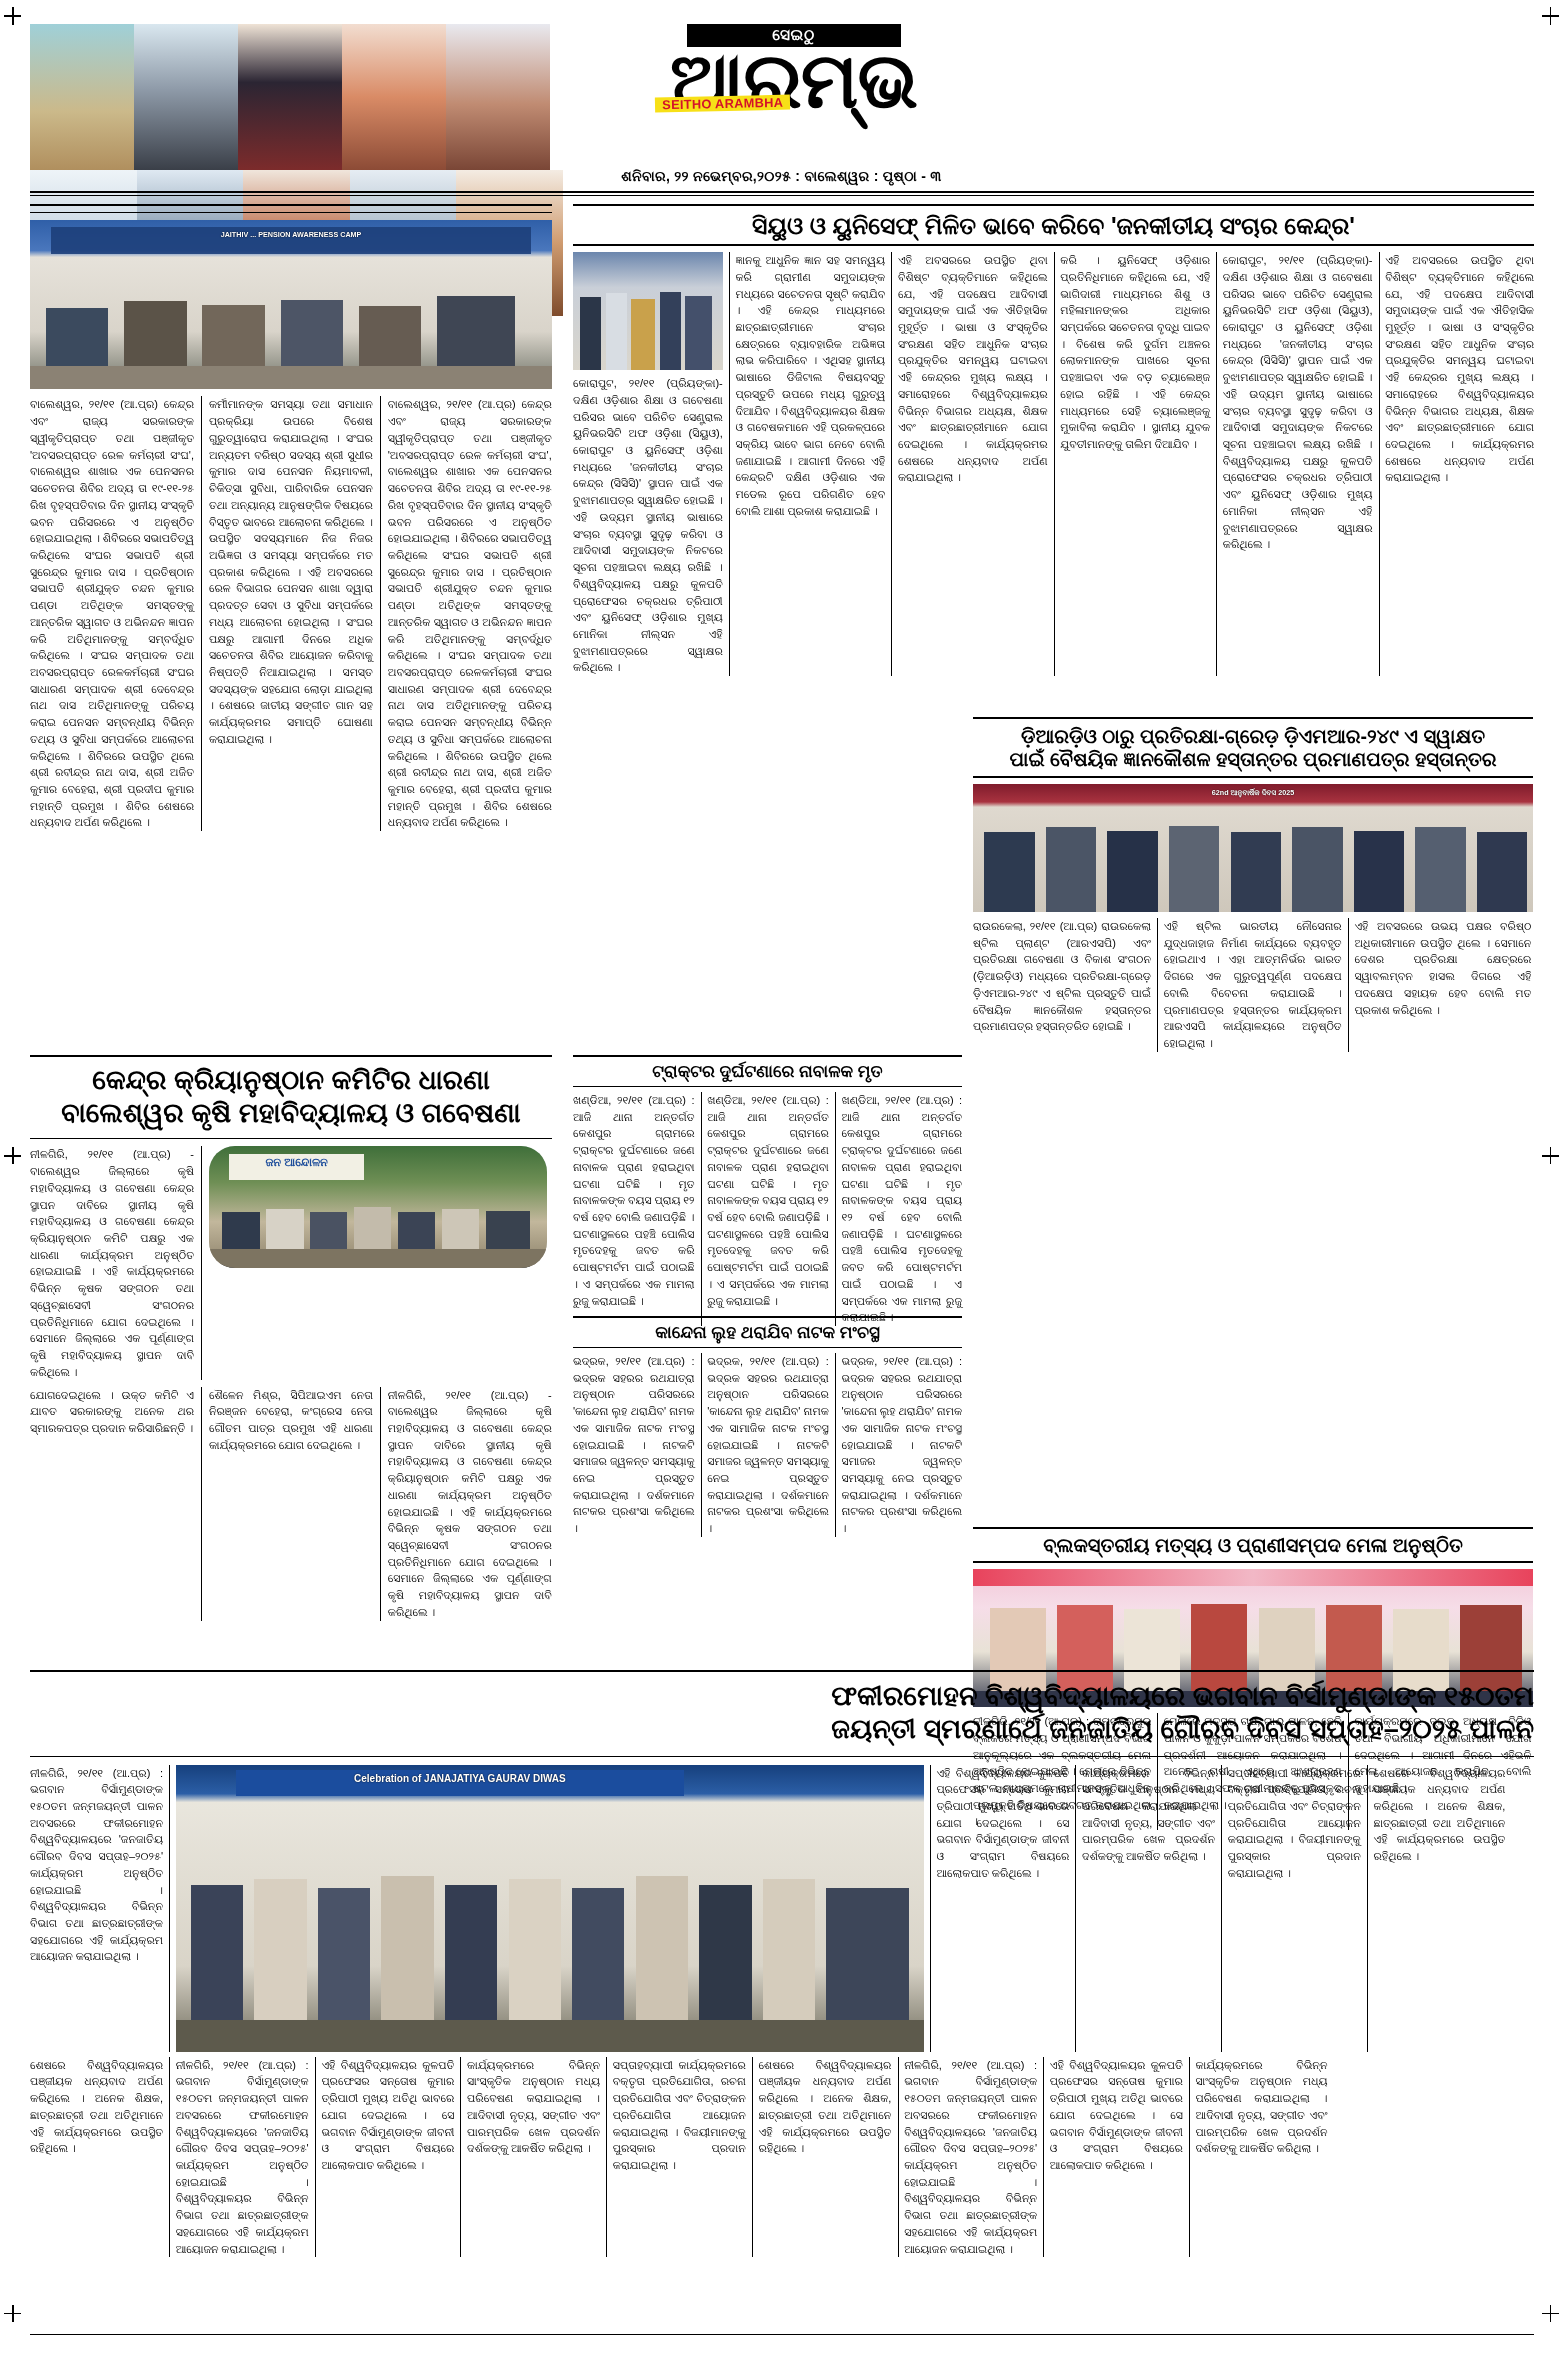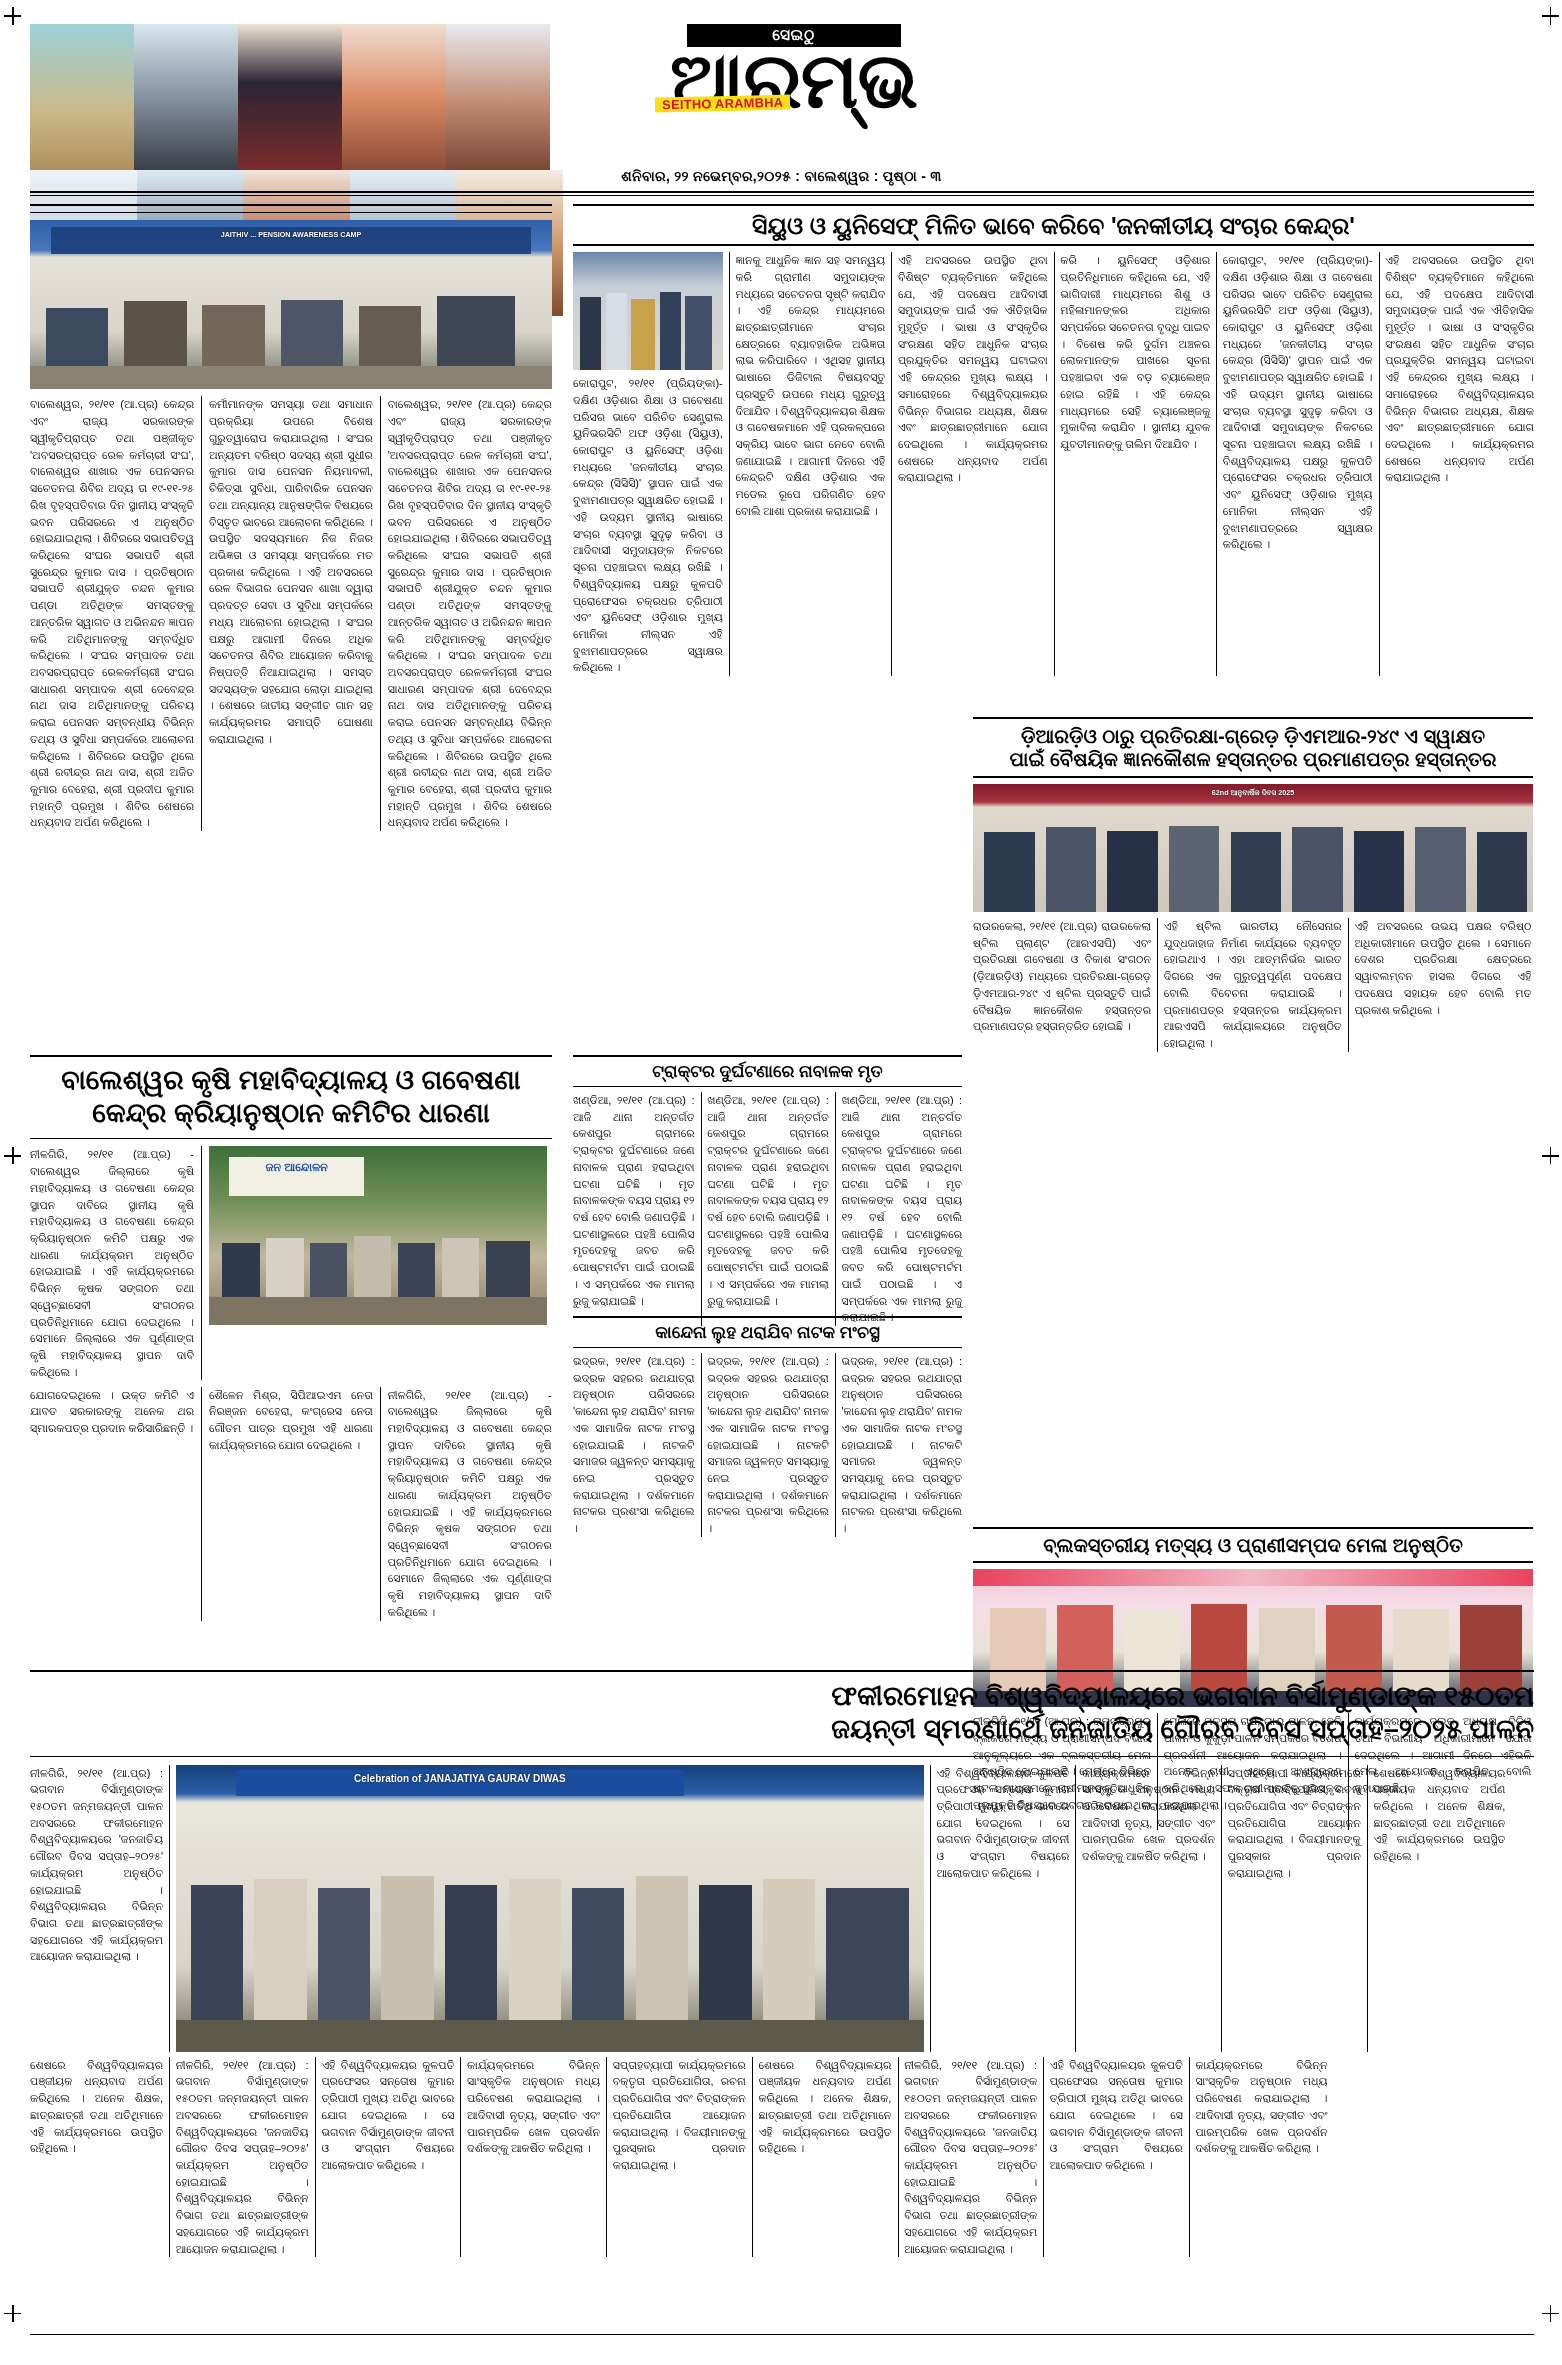--- a/index.html
+++ b/index.html
@@ -236,30 +236,30 @@
       <div style="width:0.5px;background:#000;"></div>
       <div class="col-text" style="width:178px;padding:0 6.1px;">ଏହି ଷ୍ଟିଲ ଭାରତୀୟ ନୌସେନାର ଯୁଦ୍ଧଜାହାଜ ନିର୍ମାଣ କାର୍ଯ୍ୟରେ ବ୍ୟବହୃତ ହୋଇଥାଏ । ଏହା ଆତ୍ମନିର୍ଭର ଭାରତ ଦିଗରେ ଏକ ଗୁରୁତ୍ୱପୂର୍ଣ୍ଣ ପଦକ୍ଷେପ ବୋଲି ବିବେଚନା କରାଯାଉଛି । ପ୍ରମାଣପତ୍ର ହସ୍ତାନ୍ତର କାର୍ଯ୍ୟକ୍ରମ ଆରଏସପି କାର୍ଯ୍ୟାଳୟରେ ଅନୁଷ୍ଠିତ ହୋଇଥିଲା ।</div>
       <div style="width:0.5px;background:#000;"></div>
       <div class="col-text" style="width:177px;padding-left:6.1px;">ଏହି ଅବସରରେ ଉଭୟ ପକ୍ଷର ବରିଷ୍ଠ ଅଧିକାରୀମାନେ ଉପସ୍ଥିତ ଥିଲେ । ସେମାନେ ଦେଶର ପ୍ରତିରକ୍ଷା କ୍ଷେତ୍ରରେ ସ୍ୱାବଲମ୍ବନ ହାସଲ ଦିଗରେ ଏହି ପଦକ୍ଷେପ ସହାୟକ ହେବ ବୋଲି ମତ ପ୍ରକାଶ କରିଥିଲେ ।</div>
     </div>
   </div>
 
   <div class="sec" style="left:30px;top:1055px;width:522px;">
     <div class="hrule"></div>
     <div class="hl hl-xl" style="padding:7.2px 0 2px 0;">
+      <div>କେନ୍ଦ୍ର କ୍ରିୟାନୁଷ୍ଠାନ କମିଟିର ଧାରଣା</div>
       <div>ବାଲେଶ୍ୱର କୃଷି ମହାବିଦ୍ୟାଳୟ ଓ ଗବେଷଣା</div>
-      <div>କେନ୍ଦ୍ର କ୍ରିୟାନୁଷ୍ଠାନ କମିଟିର ଧାରଣା</div>
     </div>
     <div class="hrule" style="margin-top:6.1px;"></div>
 
     <div style="display:flex;margin-top:7.2px;">
       <div class="col-text" style="width:164px;padding-right:7.2px;">ନୀଳଗିରି, ୨୧/୧୧ (ଆ.ପ୍ର) - ବାଲେଶ୍ୱର ଜିଲ୍ଲାରେ କୃଷି ମହାବିଦ୍ୟାଳୟ ଓ ଗବେଷଣା କେନ୍ଦ୍ର ସ୍ଥାପନ ଦାବିରେ ସ୍ଥାନୀୟ କୃଷି ମହାବିଦ୍ୟାଳୟ ଓ ଗବେଷଣା କେନ୍ଦ୍ର କ୍ରିୟାନୁଷ୍ଠାନ କମିଟି ପକ୍ଷରୁ ଏକ ଧାରଣା କାର୍ଯ୍ୟକ୍ରମ ଅନୁଷ୍ଠିତ ହୋଇଯାଇଛି । ଏହି କାର୍ଯ୍ୟକ୍ରମରେ ବିଭିନ୍ନ କୃଷକ ସଙ୍ଗଠନ ତଥା ସ୍ୱେଚ୍ଛାସେବୀ ସଂଗଠନର ପ୍ରତିନିଧିମାନେ ଯୋଗ ଦେଇଥିଲେ । ସେମାନେ ଜିଲ୍ଲାରେ ଏକ ପୂର୍ଣ୍ଣାଙ୍ଗ କୃଷି ମହାବିଦ୍ୟାଳୟ ସ୍ଥାପନ ଦାବି କରିଥିଲେ ।</div>
       <div style="width:0.5px;background:#000;"></div>
       <div style="width:338px;padding-left:7.2px;">
-        <div class="photo" style="height:179px;">
+        <div class="photo" style="height:122px;border-radius:26px;">
           <div style="position:absolute;inset:0;background:linear-gradient(180deg,#3f6f3a 0%,#6f8f55 30%,#c2b79c 62%,#8a7f68 100%);"></div>
           <div style="position:absolute;left:6%;top:6%;width:40%;height:22%;background:#f2f0e4;"></div>
           <div class="ph-cap" style="top:8%;left:6%;width:40%;color:#1d4d9b;text-shadow:none;font-size:11.3px;">ଜନ ଆନ୍ଦୋଳନ</div>
           <div style="position:absolute;left:4%;bottom:0;width:11%;height:46%;background:#2f3a4c;"></div>
           <div style="position:absolute;left:17%;bottom:0;width:11%;height:49%;background:#d7d2c6;"></div>
           <div style="position:absolute;left:30%;bottom:0;width:11%;height:46%;background:#4a5262;"></div>
           <div style="position:absolute;left:43%;bottom:0;width:11%;height:50%;background:#c3bbab;"></div>
           <div style="position:absolute;left:56%;bottom:0;width:11%;height:46%;background:#3b4455;"></div>
           <div style="position:absolute;left:69%;bottom:0;width:11%;height:49%;background:#cdc6b7;"></div>
           <div style="position:absolute;left:82%;bottom:0;width:13%;height:47%;background:#39424f;"></div>

